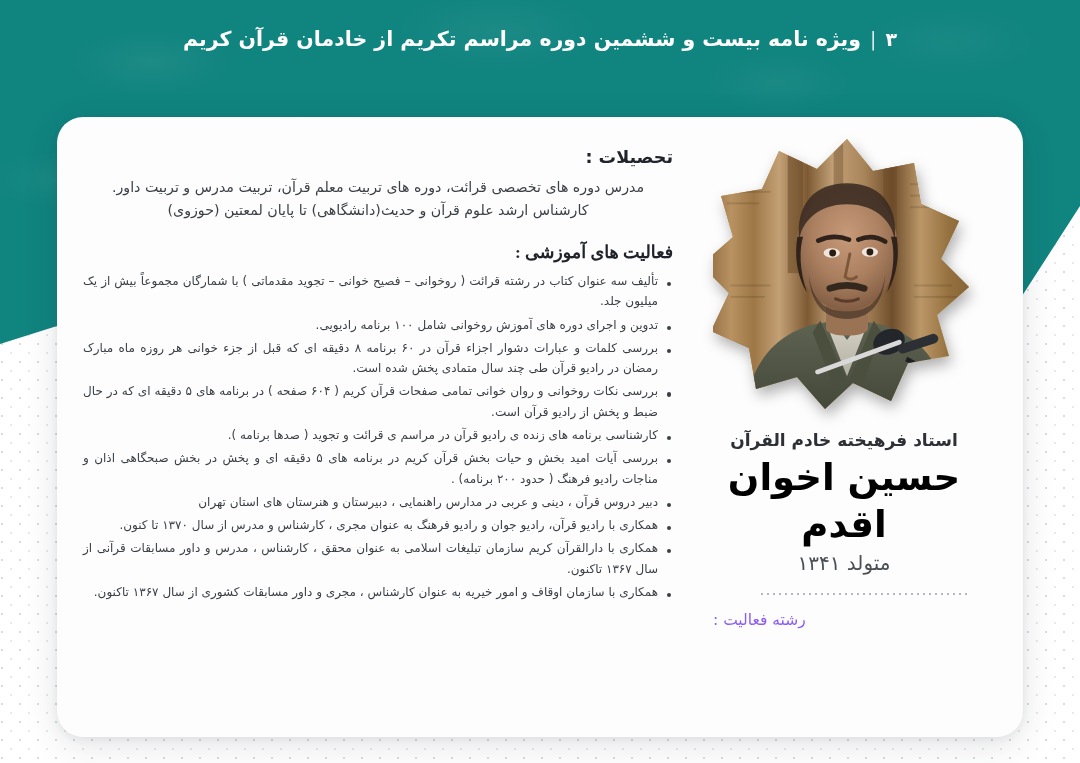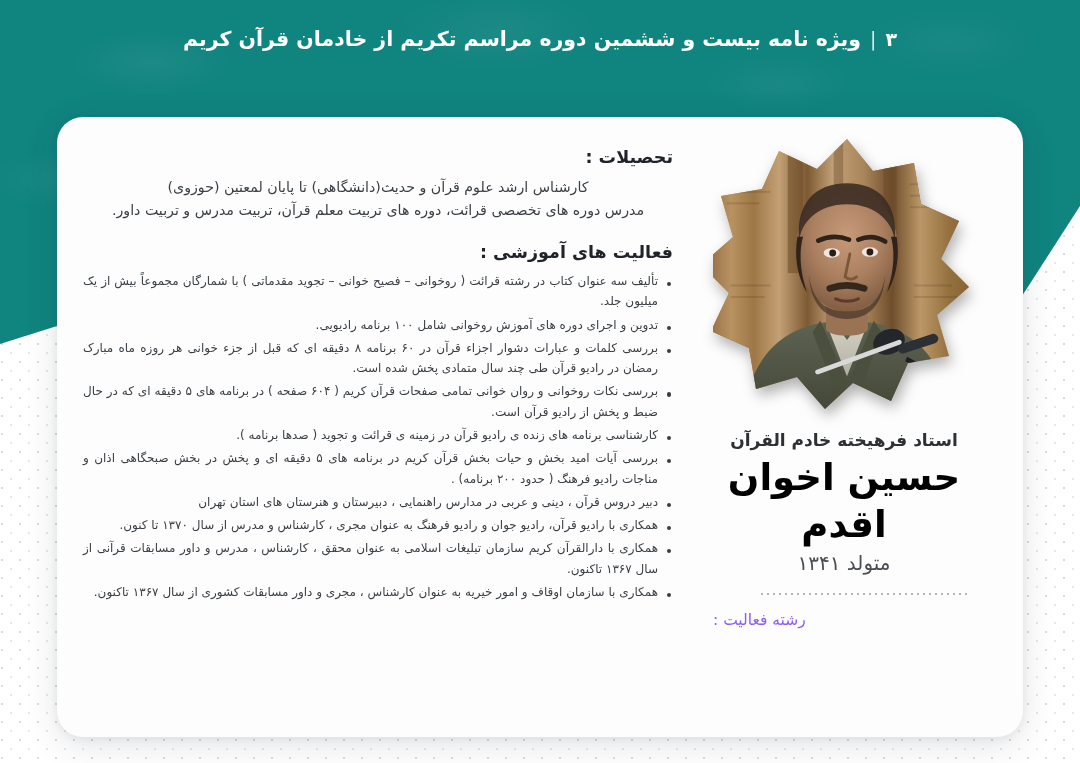--- a/index.html
+++ b/index.html
@@ -93,21 +93,21 @@
     color:#2f3337;
     min-width:0;
   }
   .sec-title{
     font-size:17.5px;
     font-weight:700;
     color:#20242a;
     margin:0 0 7px 0;
     line-height:1.25;
   }
-  .sec-title.second{margin-top:20px;}
+  .sec-title.second{margin-top:20px;font-family:Liberation Serif, serif;}
   .plainline{
     font-size:14.2px;
     line-height:1.62;
     color:#3a3f45;
     margin:0;
     text-align:center;
   }
   ul.bullets{
     list-style:none;
     margin:7px 0 0 0;
@@ -210,30 +210,30 @@
     <span class="header-page">۳</span>
     <span class="header-sep">|</span>
     <span class="header-title">ویژه نامه بیست و ششمین دوره مراسم تکریم از خادمان قرآن کریم</span>
   </div>
 
   <div class="card">
 
     <div class="bio-col">
 
       <h2 class="sec-title">تحصیلات :</h2>
+      <p class="plainline">مدرس دوره های تخصصی قرائت، دوره های تربیت معلم قرآن، تربیت مدرس و تربیت داور.</p>
       <p class="plainline">کارشناس ارشد علوم قرآن و حدیث(دانشگاهی)  تا پایان لمعتین (حوزوی)</p>
-      <p class="plainline">مدرس دوره های تخصصی قرائت، دوره های تربیت معلم قرآن، تربیت مدرس و تربیت داور.</p>
 
       <h2 class="sec-title second">فعالیت های آموزشی :</h2>
       <ul class="bullets">
         <li>تألیف سه عنوان کتاب در رشته قرائت ( روخوانی – فصیح خوانی – تجوید مقدماتی ) با شمارگان مجموعاً بیش از یک میلیون جلد.</li>
         <li>تدوین و اجرای دوره های آموزش روخوانی شامل ۱۰۰ برنامه رادیویی.</li>
         <li>بررسی کلمات و عبارات دشوار اجزاء قرآن در ۶۰ برنامه ۸ دقیقه ای که قبل از جزء خوانی هر روزه ماه مبارک رمضان در رادیو قرآن طی چند سال متمادی پخش شده است.</li>
         <li>بررسی نکات روخوانی و روان خوانی تمامی صفحات قرآن کریم ( ۶۰۴ صفحه ) در برنامه های ۵ دقیقه ای که در حال ضبط و پخش از رادیو قرآن است.</li>
-        <li>کارشناسی برنامه های زنده ی رادیو قرآن در زمینه ی قرائت و تجوید ( صدها برنامه ).</li>
+        <li>کارشناسی برنامه های زنده ی رادیو قرآن در مراسم ی قرائت و تجوید ( صدها برنامه ).</li>
         <li>بررسی آیات امید بخش و حیات بخش قرآن کریم در برنامه های ۵ دقیقه ای و پخش در بخش صبحگاهی اذان و مناجات رادیو فرهنگ ( حدود ۲۰۰ برنامه) .</li>
         <li>دبیر دروس قرآن ، دینی و عربی در مدارس راهنمایی ، دبیرستان و هنرستان های استان تهران</li>
         <li>همکاری با رادیو قرآن، رادیو جوان و رادیو فرهنگ به عنوان مجری ، کارشناس و مدرس از سال ۱۳۷۰ تا کنون.</li>
         <li>همکاری با دارالقرآن کریم سازمان تبلیغات اسلامی به عنوان محقق ، کارشناس ، مدرس و داور مسابقات قرآنی از سال ۱۳۶۷ تاکنون.</li>
         <li>همکاری با سازمان اوقاف و امور خیریه به عنوان کارشناس ، مجری و داور مسابقات کشوری از سال ۱۳۶۷ تاکنون.</li>
 
       </ul>
     </div>
 
     <div class="id-col">

